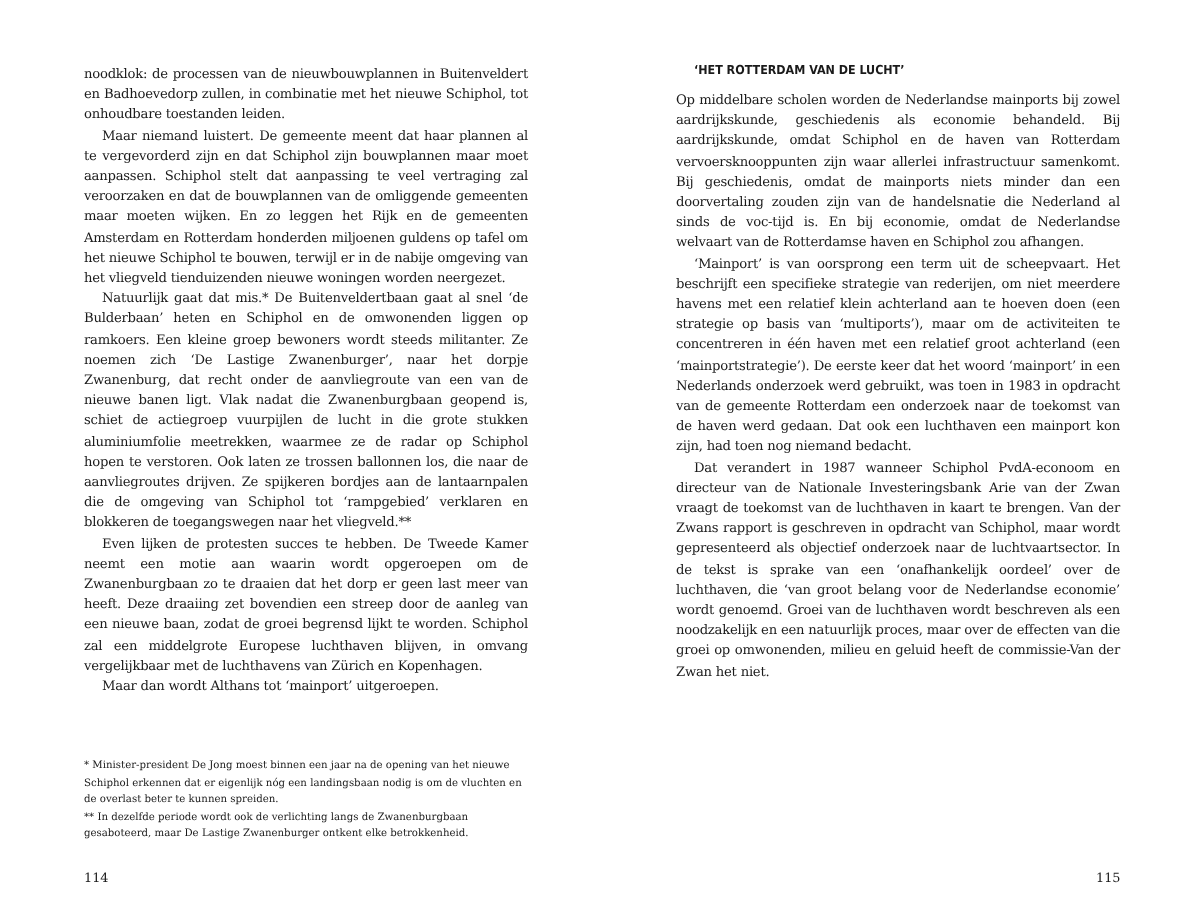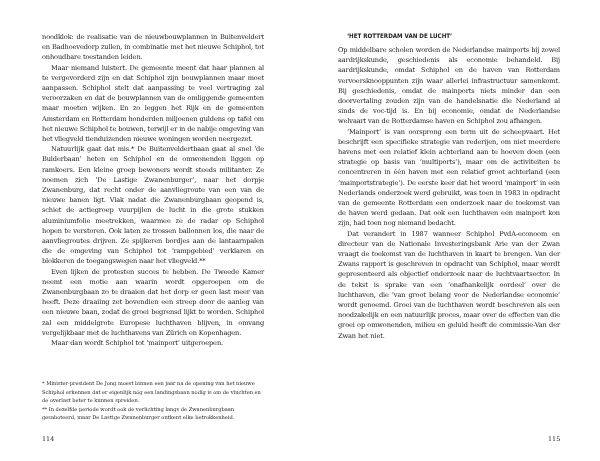--- a/index.html
+++ b/index.html
@@ -17,25 +17,25 @@
   .footnotes p { margin:0; }
   .folio { position:absolute; top:435px; font-size:6.4px; }
   #left-page .folio { left:42px; }
   #right-page .folio { left:248px;text-align:center; }
 </style>
 </head>
 <body>
 
 <div class="page" id="left-page">
   <div class="body-text">
-    <p class="first">noodklok: de realisatie van de nieuwbouwplannen in Buitenveldert en Badhoevedorp zullen, in combinatie met het nieuwe Schiphol, tot onhoudbare toestanden leiden.</p>
+    <p class="first">noodklok: de processen van de nieuwbouwplannen in Buitenveldert en Badhoevedorp zullen, in combinatie met het nieuwe Schiphol, tot onhoudbare toestanden leiden.</p>
     <p>Maar niemand luistert. De gemeente meent dat haar plannen al te vergevorderd zijn en dat Schiphol zijn bouwplannen maar moet aanpassen. Schiphol stelt dat aanpassing te veel vertraging zal veroorzaken en dat de bouwplannen van de omliggende gemeenten maar moeten wijken. En zo leggen het Rijk en de gemeenten Amsterdam en Rotterdam honderden miljoenen guldens op tafel om het nieuwe Schiphol te bouwen, terwijl er in de nabije omgeving van het vliegveld tienduizenden nieuwe woningen worden neergezet.</p>
     <p>Natuurlijk gaat dat mis.* De Buitenveldertbaan gaat al snel ‘de Bulderbaan’ heten en Schiphol en de omwonenden liggen op ramkoers. Een kleine groep bewoners wordt steeds militanter. Ze noemen zich ‘De Lastige Zwanenburger’, naar het dorpje Zwanenburg, dat recht onder de aanvliegroute van een van de nieuwe banen ligt. Vlak nadat die Zwanenburgbaan geopend is, schiet de actiegroep vuurpijlen de lucht in die grote stukken aluminiumfolie meetrekken, waarmee ze de radar op Schiphol hopen te verstoren. Ook laten ze trossen ballonnen los, die naar de aanvliegroutes drijven. Ze spijkeren bordjes aan de lantaarnpalen die de omgeving van Schiphol tot ‘rampgebied’ verklaren en blokkeren de toegangswegen naar het vliegveld.**</p>
     <p>Even lijken de protesten succes te hebben. De Tweede Kamer neemt een motie aan waarin wordt opgeroepen om de Zwanenburgbaan zo te draaien dat het dorp er geen last meer van heeft. Deze draaiing zet bovendien een streep door de aanleg van een nieuwe baan, zodat de groei begrensd lijkt te worden. Schiphol zal een middelgrote Europese luchthaven blijven, in omvang vergelijkbaar met de luchthavens van Zürich en Kopenhagen.</p>
-    <p>Maar dan wordt Schiphol tot ‘mainport’ uitgeroepen.</p>
+    <p>Maar dan wordt Althans tot ‘mainport’ uitgeroepen.</p>
   </div>
   <div class="footnotes">
     <p>* Minister-president De Jong moest binnen een jaar na de opening van het nieuwe Schiphol erkennen dat er eigenlijk nóg een landingsbaan nodig is om de vluchten en de overlast beter te kunnen spreiden.</p>
     <p>** In dezelfde periode wordt ook de verlichting langs de Zwanenburgbaan gesaboteerd, maar De Lastige Zwanenburger ontkent elke betrokkenheid.</p>
   </div>
   <div class="folio">114</div>
 </div>
 
 <div class="page" id="right-page">
   <div class="heading">‘Het Rotterdam van de lucht’</div>

